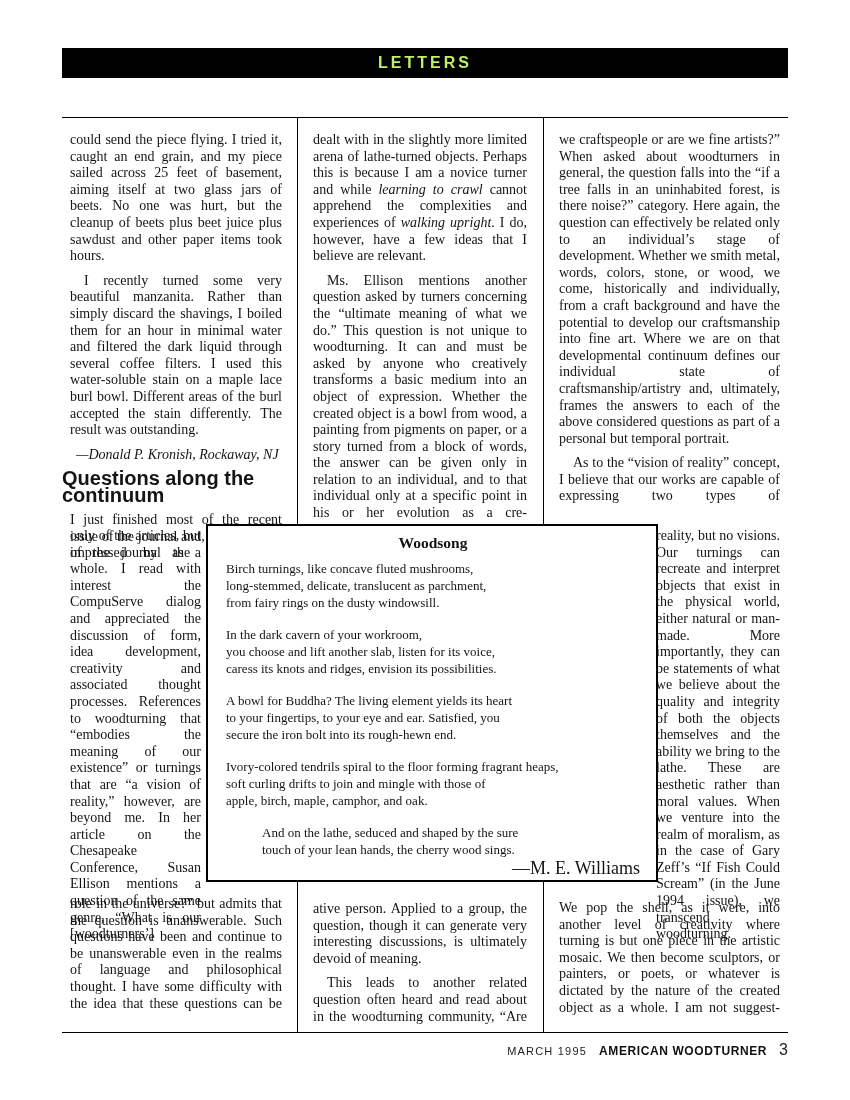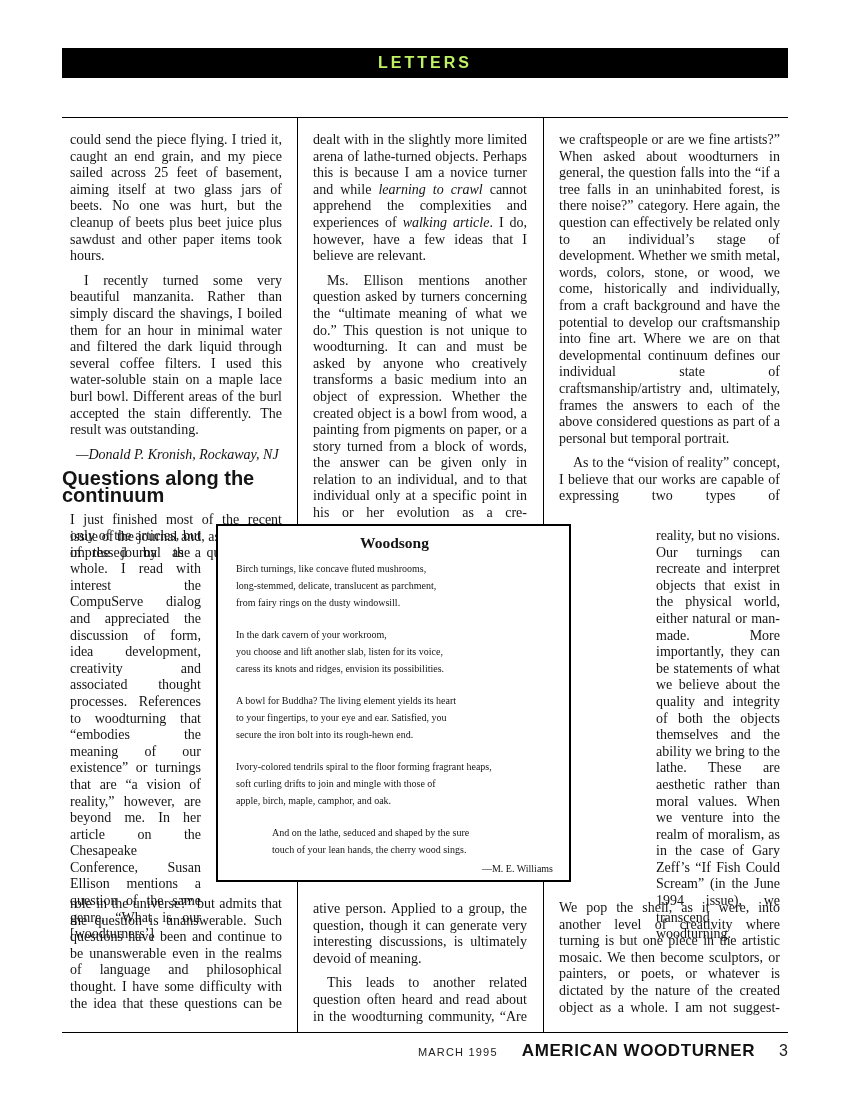--- a/index.html
+++ b/index.html
@@ -24,30 +24,30 @@
   .letter-heading{margin:7px 0 3px 0;font-family:"Liberation Sans",sans-serif;
         font-weight:700;font-size:20px;line-height:17px;text-align:left;}
   #c1top{left:62px;top:124px;width:228px;}
   #c1narrow{left:62px;top:520px;width:147px;}
   #c1bottom{left:62px;top:888px;width:228px;}
   #c2top{left:305px;top:124px;width:230px;}
   #c2bottom{left:305px;top:893px;width:230px;}
   #c3top{left:551px;top:124px;width:237px;}
   #c3narrow{left:648px;top:520px;width:140px;}
   #c3bottom{left:551px;top:892px;width:237px;}
-  .poem-box{position:absolute;left:216px;top:524px;width:355px;height:358px;background:#fff;
+  .poem-box{position:absolute;left:206px;top:524px;width:452px;height:358px;background:#fff;
         border:2px solid #000;box-sizing:border-box;z-index:5;padding:7px 16px 8px 18px;}
   .poem-title{text-align:center;font-weight:700;font-size:15.5px;line-height:20px;margin-bottom:7px;}
   .stanza{margin-bottom:15px;}
-  .pl{font-size:10px;line-height:17px;white-space:nowrap;}
-  .poem-attr{font-size:10px;line-height:17px;text-align:right;margin-top:1px;}
-  .footer{position:absolute;top:1041px;right:62px;display:flex;align-items:baseline;gap:24px;
+  .pl{font-size:13px;line-height:17px;white-space:nowrap;}
+  .poem-attr{font-size:18px;line-height:17px;text-align:right;margin-top:1px;}
+  .footer{position:absolute;top:1041px;right:62px;display:flex;align-items:baseline;gap:12px;
         font-family:"Liberation Sans",sans-serif;}
   .f-issue{font-size:11px;letter-spacing:1.2px;color:#222;}
-  .f-mag{font-size:17px;font-weight:700;letter-spacing:0.6px;color:#111;}
+  .f-mag{font-size:12px;font-weight:700;letter-spacing:0.6px;color:#111;}
   .f-page{font-size:16px;color:#222;}
 </style>
 </head>
 <body>
 
 <div class="page">
 
   <div class="header-bar">
     <span class="header-title">LETTERS</span>
   </div>
@@ -66,21 +66,21 @@
 
   <div class="seg" id="c1narrow">
     <p class="jp cut">only of the articles, but of the journal as a whole. I read with interest the CompuServe dialog and appreciated the discussion of form, idea development, creativity and associated thought processes. References to woodturning that “embodies the meaning of our existence” or turnings that are “a vision of reality,” however, are beyond me. In her article on the Chesapeake Conference, Susan Ellison mentions a question of the same genre, “What is our [woodturners’]</p>
   </div>
 
   <div class="seg" id="c1bottom">
     <p class="jp cut">role in the universe?” but admits that the question is unanswerable. Such questions have been and continue to be unanswerable even in the realms of language and philosophical thought. I have some difficulty with the idea that these questions can be</p>
   </div>
 
   <div class="seg" id="c2top">
-    <p class="jp"><span>dealt with in the slightly more limited arena of lathe-turned objects. Perhaps this is because I am a novice turner and while </span><span class="it">learning to crawl</span><span> cannot apprehend the complexities and experiences of </span><span class="it">walking article</span><span>. I do, however, have a few ideas that I believe are relevant.</span></p>
+    <p class="jp"><span>dealt with in the slightly more limited arena of lathe-turned objects. Perhaps this is because I am a novice turner and while </span><span class="it">learning to crawl</span><span> cannot apprehend the complexities and experiences of </span><span class="it">walking upright</span><span>. I do, however, have a few ideas that I believe are relevant.</span></p>
     <p class="jp ind cut">Ms. Ellison mentions another question asked by turners concerning the “ultimate meaning of what we do.” This question is not unique to woodturning. It can and must be asked by anyone who creatively transforms a basic medium into an object of expression. Whether the created object is a bowl from wood, a painting from pigments on paper, or a story turned from a block of words, the answer can be given only in relation to an individual, and to that individual only at a specific point in his or her evolution as a cre-</p>
   </div>
 
   <div class="seg" id="c2bottom">
     <p class="jp">ative person. Applied to a group, the question, though it can generate very interesting discussions, is ultimately devoid of meaning.</p>
     <p class="jp ind cut">This leads to another related question often heard and read about in the woodturning community, “Are</p>
   </div>
 
   <div class="seg" id="c3top">
     <p class="jp">we craftspeople or are we fine artists?” When asked about woodturners in general, the question falls into the “if a tree falls in an uninhabited forest, is there noise?” category. Here again, the question can effectively be related only to an individual’s stage of development. Whether we smith metal, words, colors, stone, or wood, we come, historically and individually, from a craft background and have the potential to develop our craftsmanship into fine art. Where we are on that developmental continuum defines our individual state of craftsmanship/artistry and, ultimately, frames the answers to each of the above considered questions as part of a personal but temporal portrait.</p>

